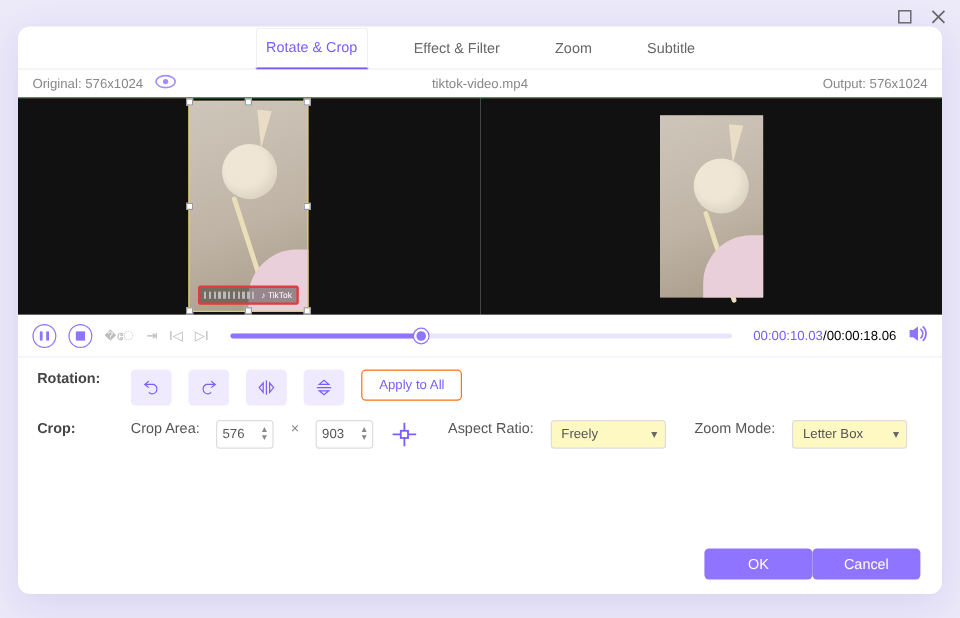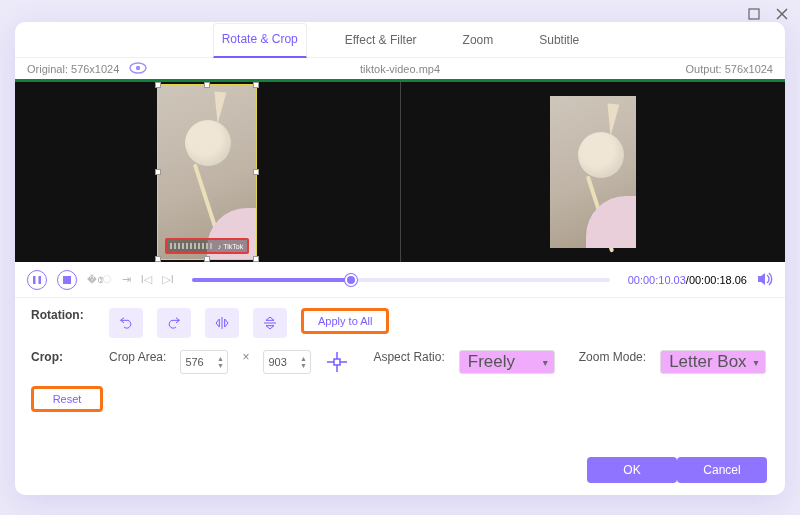--- a/index.html
+++ b/index.html
@@ -4,21 +4,21 @@
 <style>
   *{box-sizing:border-box;margin:0;padding:0;font-family:-apple-system,Segoe UI,Arial,sans-serif}
   body{background:#ece9f9;width:800px;height:515px;overflow:hidden}
   .app{background:#ece9f9;width:800px;height:515px;position:relative}
   .titlebar{height:28px;display:flex;justify-content:flex-end;align-items:center;padding:0 10px;gap:12px}
   .titlebar .wbtn{width:16px;height:16px;display:flex;align-items:center;justify-content:center;color:#555;cursor:pointer}
   .panel{position:absolute;top:22px;left:15px;right:15px;bottom:20px;background:#fff;border-radius:10px;box-shadow:0 8px 30px rgba(110,90,200,.15);overflow:hidden}
   .tabs{display:flex;justify-content:center;gap:30px;height:36px;align-items:flex-end;border-bottom:1px solid #eee;font-size:12px;color:#666}
   .tab{padding:8px 8px 10px;cursor:pointer}
   .tab.active{color:#7a5cff;border-bottom:2px solid #7a5cff;background:#fff;border-top:1px solid #eee;border-left:1px solid #eee;border-right:1px solid #eee;border-radius:4px 4px 0 0;margin-bottom:-1px}
-  .infobar{display:flex;align-items:center;height:24px;font-size:11px;color:#888;padding:0 12px;border-bottom:3px solid #15803d;position:relative}
+  .infobar{display:flex;align-items:center;height:24px;font-size:11px;color:#888;padding:0 12px;border-bottom:1px solid #15803d;position:relative}
   .infobar .eye{color:#a28dff;margin-left:10px}
   .infobar .center{position:absolute;left:0;right:0;text-align:center;pointer-events:none}
   .infobar .right{margin-left:auto}
   .viewer{display:flex;height:180px;background:#111}
   .pane{flex:1;position:relative;background:#111;display:flex;align-items:center;justify-content:center}
   .divider{width:1px;background:#444}
   .thumb{position:relative;width:100px;height:176px;background:linear-gradient(160deg,#cfc6bb 0%,#bfb4a6 55%,#a89a87 100%)}
   .pop{position:absolute;top:36px;left:28px;width:46px;height:46px;border-radius:50%;background:#efe6d5;box-shadow:inset -4px -5px 8px rgba(0,0,0,.08)}
   .nozzle{position:absolute;top:8px;left:56px;width:0;height:0;border-left:6px solid transparent;border-right:6px solid transparent;border-top:32px solid #e9ddc6;transform:rotate(5deg)}
   .stick{position:absolute;top:78px;left:48px;width:4px;height:80px;background:#eadfb8;transform:rotate(-18deg);border-radius:2px}
@@ -37,27 +37,27 @@
   .track{flex:1;height:4px;background:#e9e5fb;border-radius:2px;position:relative;margin:0 8px}
   .prog{position:absolute;left:0;top:0;bottom:0;width:38%;background:#8e74ff;border-radius:2px}
   .knob{position:absolute;left:38%;top:50%;width:12px;height:12px;margin:-6px 0 0 -6px;border-radius:50%;background:#8e74ff;border:2px solid #fff;box-shadow:0 0 0 1px #8e74ff}
   .time .cur{color:#7a5cff}
   .vol{color:#8e74ff}
   .controls{padding:10px 16px 0;font-size:12px;color:#555}
   .row{display:flex;align-items:flex-start;gap:14px;margin-bottom:12px}
   .row .lab{width:64px;font-weight:600;color:#444}
   .iconbtn{width:34px;height:30px;background:#efeafe;border-radius:4px;display:flex;align-items:center;justify-content:center;color:#7a5cff;cursor:pointer}
   .iconbtn svg{width:16px;height:16px;stroke:#7a5cff;fill:none;stroke-width:1.5}
-  .outline-btn{height:26px;padding:0 14px;border:3px solid #f97316;color:#7a5cff;background:#fff;border-radius:4px;font-size:11px;cursor:pointer}
+  .outline-btn{height:26px;padding:0 14px;border:1px solid #f97316;color:#7a5cff;background:#fff;border-radius:4px;font-size:11px;cursor:pointer}
   .numbox{width:48px;height:24px;border:1px solid #ddd;border-radius:3px;display:flex;align-items:center;padding:0 4px;font-size:11px;position:relative}
   .numbox .spin{position:absolute;right:2px;top:2px;bottom:2px;width:10px;display:flex;flex-direction:column;justify-content:center;color:#888;font-size:7px;line-height:7px;text-align:center}
   .x{color:#888}
   .center-icon{width:24px;height:24px;display:flex;align-items:center;justify-content:center;color:#7a5cff;cursor:pointer}
   .center-icon svg{stroke:#7a5cff;fill:none;stroke-width:1.5}
-  .sel{height:24px;min-width:96px;border:1px solid #ddd;border-radius:3px;padding:0 18px 0 8px;font-size:17px;position:relative;display:flex;align-items:center;cursor:pointer;background:#f0abfc}
+  .sel{height:24px;min-width:96px;border:1px solid #ddd;border-radius:3px;padding:0 18px 0 8px;font-size:11px;position:relative;display:flex;align-items:center;cursor:pointer;background:#fef9c3}
   .sel::after{content:"▾";position:absolute;right:6px;color:#666;font-size:10px}
   .footer{position:absolute;bottom:12px;right:18px;display:flex;}
   .btn{width:90px;height:26px;border:none;border-radius:4px;background:#8e74ff;color:#fff;font-size:12px;cursor:pointer}
 </style>
 </head>
 <body>
 
 <div class="app">
   <div class="titlebar">
     <div class="wbtn">
@@ -207,23 +207,20 @@
         <span style="margin-left:10px">Aspect Ratio:</span>
         <div class="sel">
             <span>Freely</span>
           </div>
         <span style="margin-left:10px">Zoom Mode:</span>
         <div class="sel">
             <span>Letter Box</span>
           </div>
       </div>
 
-      <div class="row">
-        <button class="outline-btn" style="width:72px">Reset</button>
-      </div>
     </div>
 
     <div class="footer">
       <button class="btn">OK</button>
       <button class="btn">Cancel</button>
     </div>
   </div>
 </div>
 
 </body></html>

